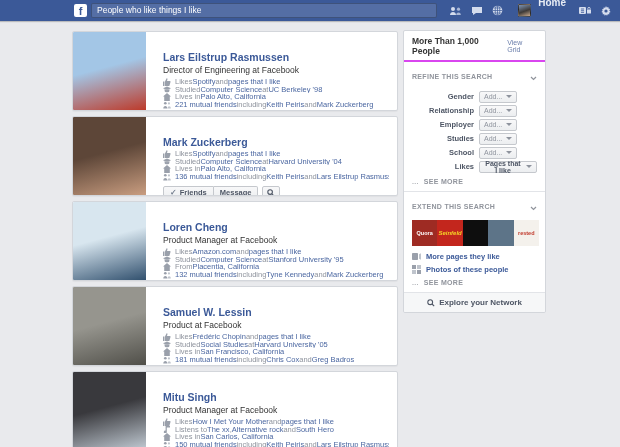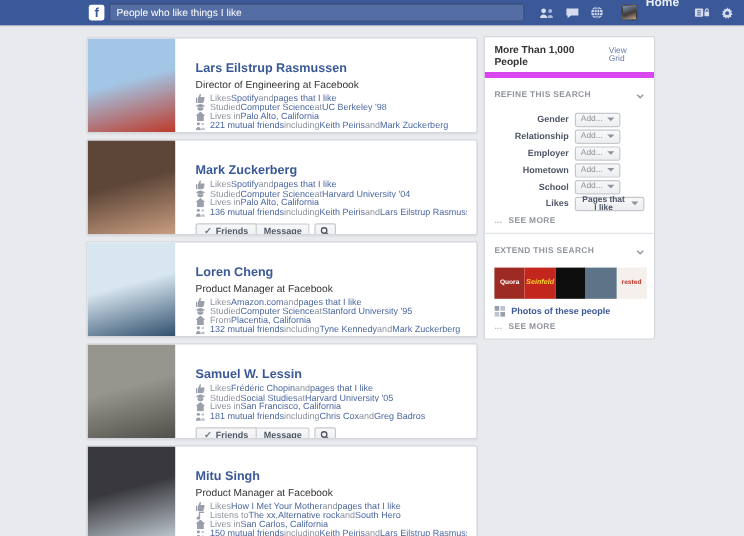--- a/index.html
+++ b/index.html
@@ -65,21 +65,21 @@
   .btn-message { border-radius:0 2px 2px 0; border-left:none; }
   .btn-search  { border-radius:2px; margin-left:4px; padding:0 4px; }
   .check { color:#6f7a8a; margin-right:3px; font-size:8px; }
   
   .sidebar {
     position:absolute; top:30px; left:403px; width:143px;
     background:#fff; border:1px solid #d3d6db; border-radius:2px;
   }
   .sb-head {
     display:flex; align-items:center; justify-content:space-between;
-    padding:5px 8px 4px 8px; border-bottom:5px solid #d946ef;
+    padding:5px 8px 4px 8px; border-bottom:2px solid #d946ef;
   }
   .sb-title { font-size:8.5px; font-weight:bold; color:#333; }
   .sb-viewgrid { font-size:7px; color:#6a7eab; text-decoration:none; }
   .sb-section { padding:5px 8px 6px 8px; }
   .sb-section + .sb-section { border-top:1px solid #e2e4e8; }
   .sb-sec-head { display:flex; align-items:center; justify-content:space-between; margin-bottom:5px; }
   .sb-sec-title { font-size:7px; font-weight:bold; color:#90949c; letter-spacing:.3px; }
   .filter-row { display:flex; align-items:center; margin-bottom:1px; height:13px; }
   .filter-label { width:62px; text-align:right; font-size:7.5px; font-weight:bold; color:#4e5665; margin-right:5px; flex:none; }
   .filter-btn {
@@ -324,21 +324,21 @@
           <button class="btn btn-search">
             <svg width="8" height="8" viewBox="0 0 8 8">
               <circle cx="3.1" cy="3.1" r="2.3" fill="none" stroke="#4e5665" stroke-width="1.1"></circle>
               <path d="M4.8 4.8L7 7" stroke="#4e5665" stroke-width="1.1"></path>
             </svg>
           </button>
         </div></div>
     </div>
     <div class="card">
       <div class="photo" style="background: linear-gradient(165deg, rgb(150, 149, 142) 0%, rgb(150, 149, 142) 45%, rgb(80, 79, 73) 100%);"></div>
-      <div class="card-body"><a class="person-name" href="#">Samuel W. Lessin</a><div class="detail-row">
+      <div class="card-body"><a class="person-name" href="#">Samuel W. Lessin</a><div class="person-sub">Product at Facebook</div><div class="detail-row">
           <span class="detail-ico">
             <svg width="8" height="8" viewBox="0 0 8 8">
               <path d="M0 3.5h1.5V8H0z M2 3.6L3.6.2l1 .5-.6 2.2H7.4v1.6L6.3 8H2z" fill="#9aa0ab"></path>
             </svg>
           </span>
           <span class="seg-muted">Likes </span>
           <a class="seg-link" href="#">Frédéric Chopin</a>
           <span class="seg-muted"> and </span>
           <a class="seg-link" href="#">pages that I like</a>
         </div><div class="detail-row">
@@ -479,21 +479,21 @@
           </button>
         </div>
         <div class="filter-row">
           <span class="filter-label">Employer</span>
           <button class="filter-btn">
             <span>Add...</span>
             <span class="caret"></span>
           </button>
         </div>
         <div class="filter-row">
-          <span class="filter-label">Hometown</span>
+          <span class="filter-label">Studies</span>
           <button class="filter-btn">
             <span>Add...</span>
             <span class="caret"></span>
           </button>
         </div>
         <div class="filter-row">
           <span class="filter-label">School</span>
           <button class="filter-btn">
             <span>Add...</span>
             <span class="caret"></span>
@@ -527,31 +527,47 @@
         <div class="thumb seinfeld" style="background: rgb(195, 38, 29);">
           <span style="color: rgb(245, 211, 39);">Seinfeld</span>
         </div>
         <div class="thumb" style="background: rgb(14, 14, 14);"></div>
         <div class="thumb" style="background: rgb(93, 116, 136);"></div>
         <div class="thumb" style="background: rgb(244, 241, 236);">
           <span style="color: rgb(192, 57, 43);">rested</span>
         </div>
       </div>
     <div id="extend-links">
+        <div class="sb-link-row">
+          <span class="sb-link-ico">
+            <svg width="9" height="9" viewBox="0 0 9 9">
+              <rect x="0" y="1" width="6" height="7" rx=".8" fill="#9aa0ab"></rect>
+              <path d="M7 2.2l2-1v6.6l-2-1z" fill="#bfc4cc"></path>
+            </svg>
+          </span>
+          <span class="sb-link-label">More pages they like</span>
+        </div>
         <div class="sb-link-row">
           <span class="sb-link-ico">
             <svg width="9" height="9" viewBox="0 0 9 9">
               <rect x="0" y="0" width="4" height="4" fill="#9aa0ab"></rect>
               <rect x="5" y="0" width="4" height="4" fill="#bfc4cc"></rect>
               <rect x="0" y="5" width="4" height="4" fill="#bfc4cc"></rect>
               <rect x="5" y="5" width="4" height="4" fill="#9aa0ab"></rect>
             </svg>
           </span>
           <span class="sb-link-label">Photos of these people</span>
         </div>
       </div>
     <div class="see-more">
         <span class="dots">...</span>
         <span>SEE MORE</span>
       </div>
   </div>
 
+  <div class="sb-footer">
+    <svg width="8" height="8" viewBox="0 0 8 8">
+        <circle cx="3.2" cy="3.2" r="2.4" fill="none" stroke="#4e5665" stroke-width="1.1"></circle>
+        <path d="M5 5l2.2 2.2" stroke="#4e5665" stroke-width="1.1"></path>
+      </svg>
+    <span>Explore your Network</span>
+  </div>
 </div>
 
 </body></html>

